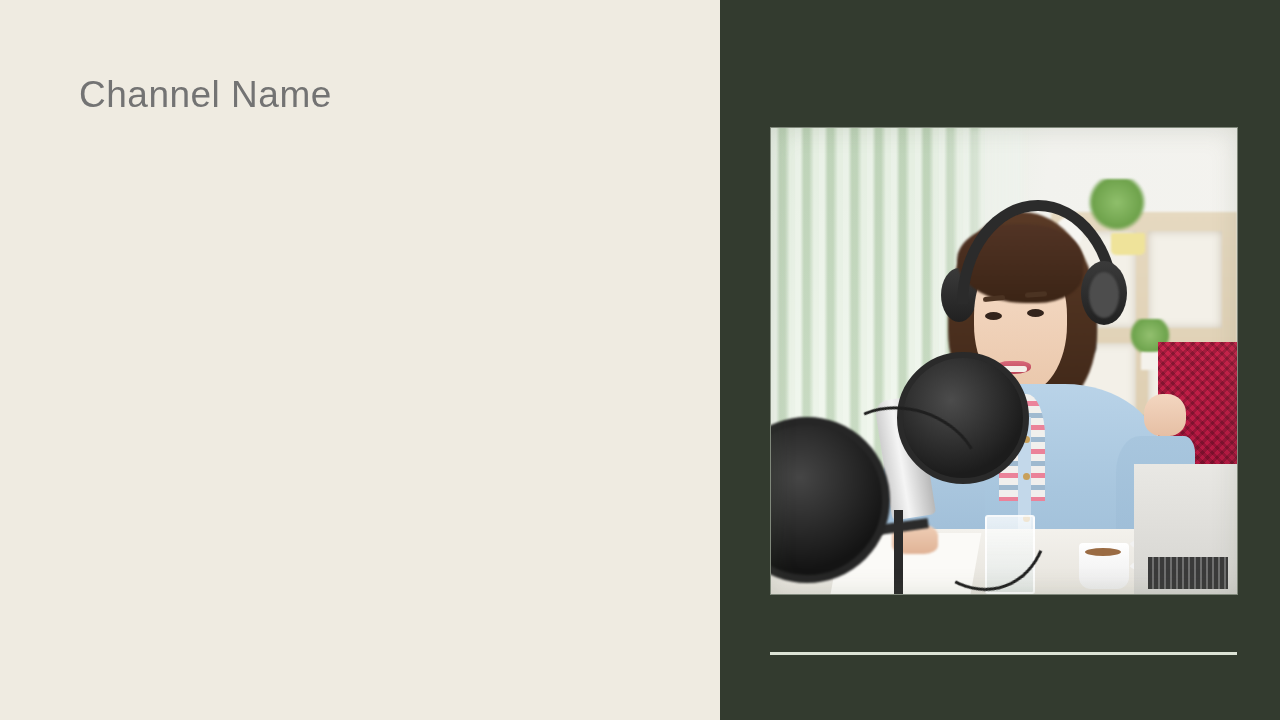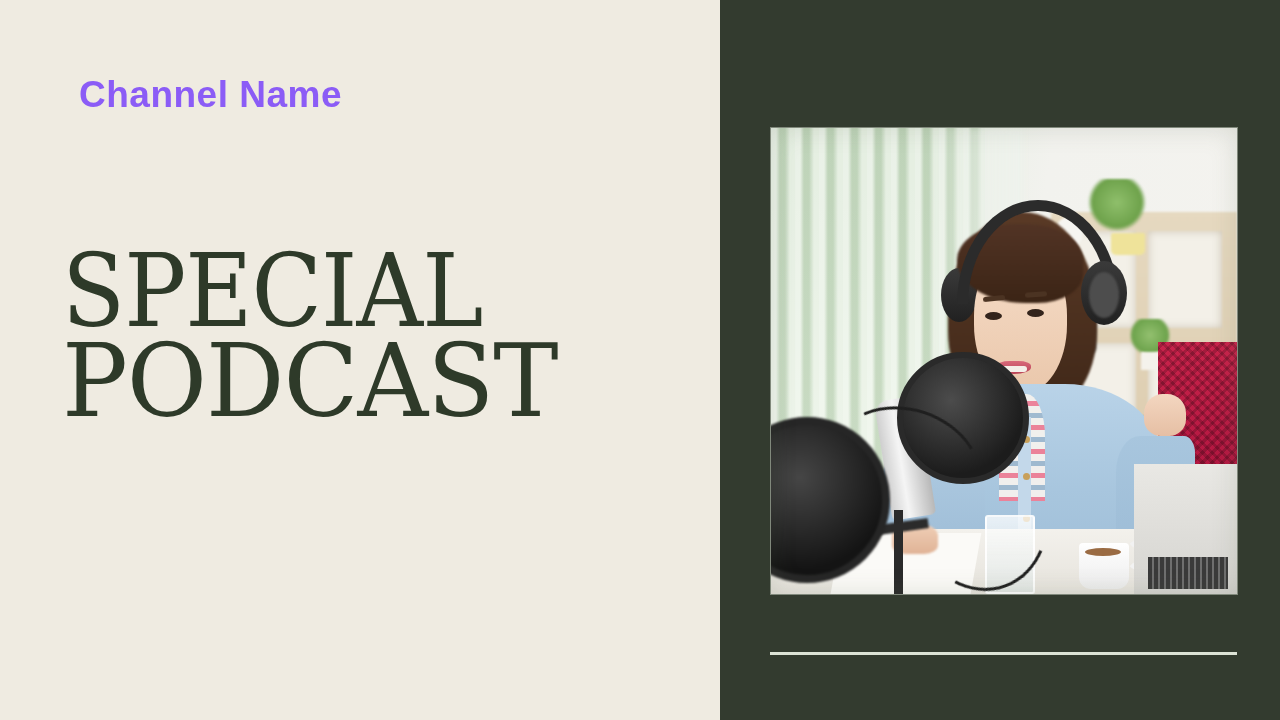--- a/index.html
+++ b/index.html
@@ -21,22 +21,22 @@
     position: absolute;
     left: 0; top: 0;
     width: 720px; height: 720px;
     background: #EFEBE1;
   }
   .channel-name {
     position: absolute;
     left: 79px; top: 74px;
     font-size: 37px;
     letter-spacing: 0.5px;
-    color: #8b5cf6;
-    font-weight: 700;
+    color: #737373;
+    font-weight: 400;
     white-space: nowrap;
   }
   .host-name {
     position: absolute;
     left: 70px; top: 607px;
     font-size: 37px;
     letter-spacing: 0.5px;
     color: #3A4434;
     font-weight: 400;
     white-space: nowrap;
@@ -508,24 +508,20 @@
 </style>
 </head>
 <body>
 
 <div class="slide">
 
   <div class="panel-left">
 
     <div class="channel-name">Channel Name</div>
 
-    <div class="title-block">
-      <div class="title-line title-line-1">SPECIAL</div>
-      <div class="title-line title-line-2">PODCAST</div>
-    </div>
 
   </div>
 
   <div class="panel-right">
 
     <div class="photo-frame">
       <div class="photo-scene">
         <div class="bg-wall"></div>
         <div class="curtain"></div>
         <div class="curtain-fade"></div>

